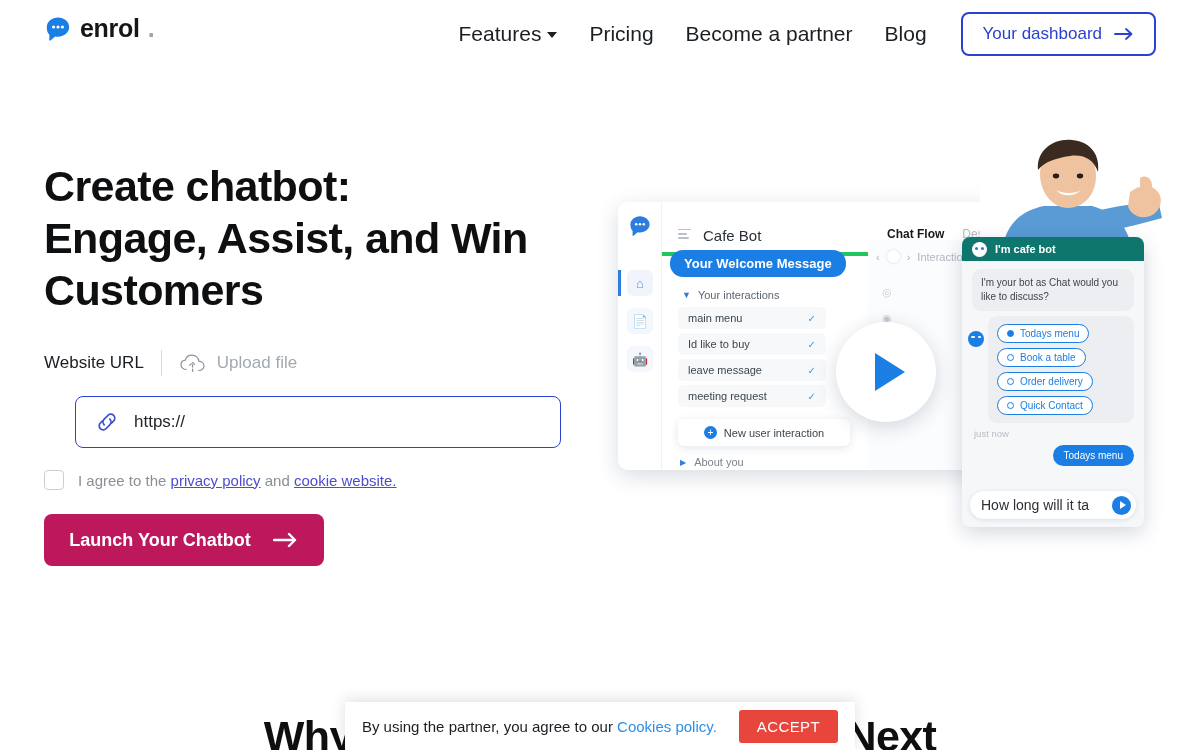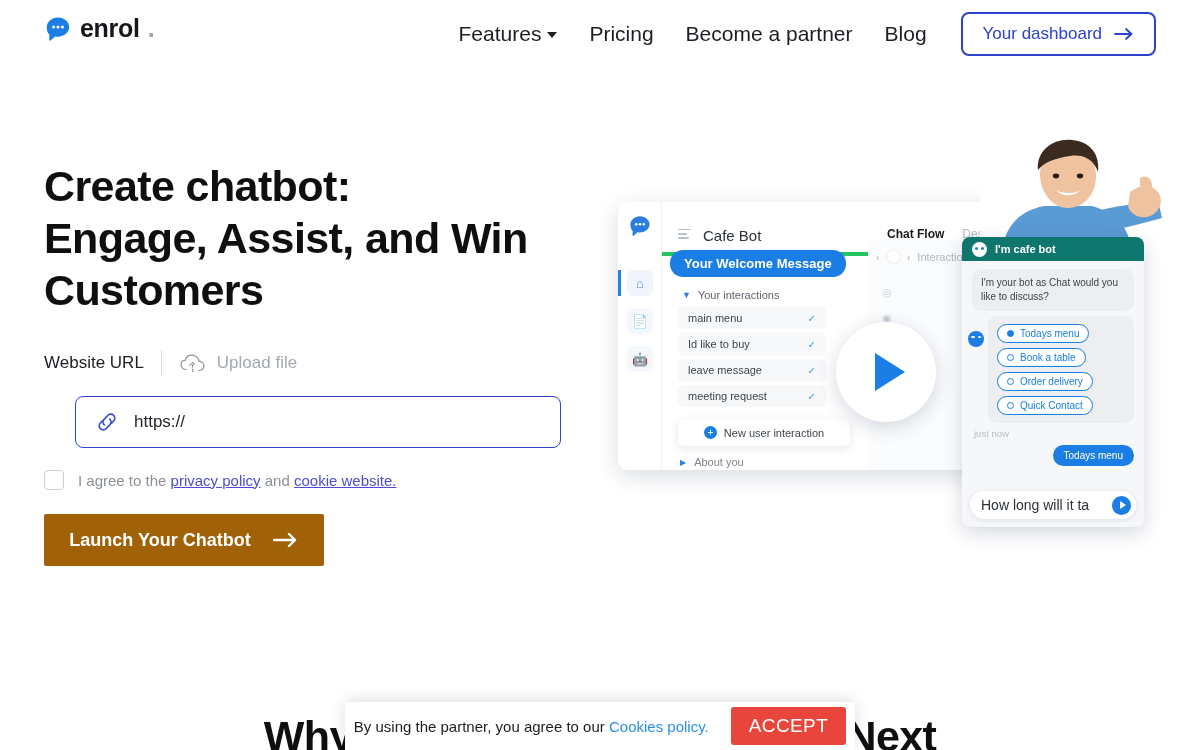--- a/index.html
+++ b/index.html
@@ -62,22 +62,22 @@
 
   .agree-row { display: flex; align-items: center; margin-top: 22px; gap: 14px; }
   .checkbox {
     width: 20px; height: 20px; border: 1.5px solid #c9ced4; border-radius: 4px;
     background: #fff; cursor: pointer; flex: none;
   }
   .agree-text { font-size: 15px; color: #8a9096; }
   .agree-text a { color: #4d4dcf; text-decoration: underline; cursor: pointer; }
 
   .launch-btn {
-    margin-top: 24px; width: 280px; height: 52px; background: #a16207;
-    border-radius: 2px; display: flex; align-items: center; justify-content: center;
+    margin-top: 24px; width: 280px; height: 52px; background: #be185d;
+    border-radius: 8px; display: flex; align-items: center; justify-content: center;
     gap: 22px; cursor: pointer;
   }
   .launch-label { font-size: 18px; font-weight: bold; color: #fff; }
 
   
   .hero-right {
     position: absolute; left: 612px; top: 132px; width: 560px; height: 410px;
   }
   .mock-card {
     position: absolute; left: 6px; top: 70px; width: 512px; height: 268px;
@@ -206,21 +206,21 @@
     font-size: 43px; font-weight: bold; color: #0d0f11; letter-spacing: -0.6px;
   }
   .cookie-bar {
     position: absolute; left: 345px; top: 702px; width: 510px; height: 48px;
     background: #fff; box-shadow: 0 -2px 14px rgba(0,0,0,.13);
     display: flex; align-items: center; justify-content: center; gap: 22px; z-index: 20;
   }
   .cookie-text { font-size: 15px; color: #1b1f23; }
   .cookie-text a { color: #2b8fe8; text-decoration: none; cursor: pointer; }
   .accept-btn {
-    background: #e8453c; color: #fff; font-size: 19px; letter-spacing: .4px;
+    background: #e8453c; color: #fff; font-size: 15px; letter-spacing: .4px;
     padding: 8px 18px; border-radius: 3px; cursor: pointer;
   }
 </style>
 </head>
 <body>
 
 <div class="page">
 
   <div class="header">
     <div class="logo">

